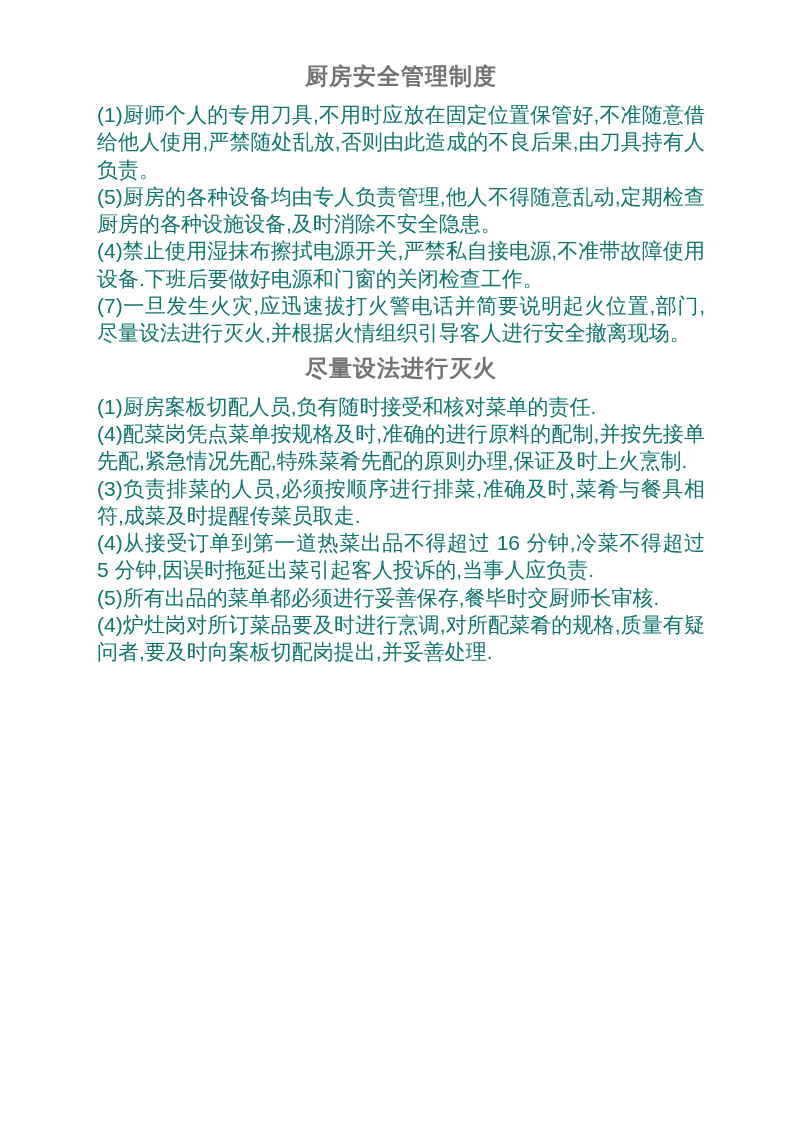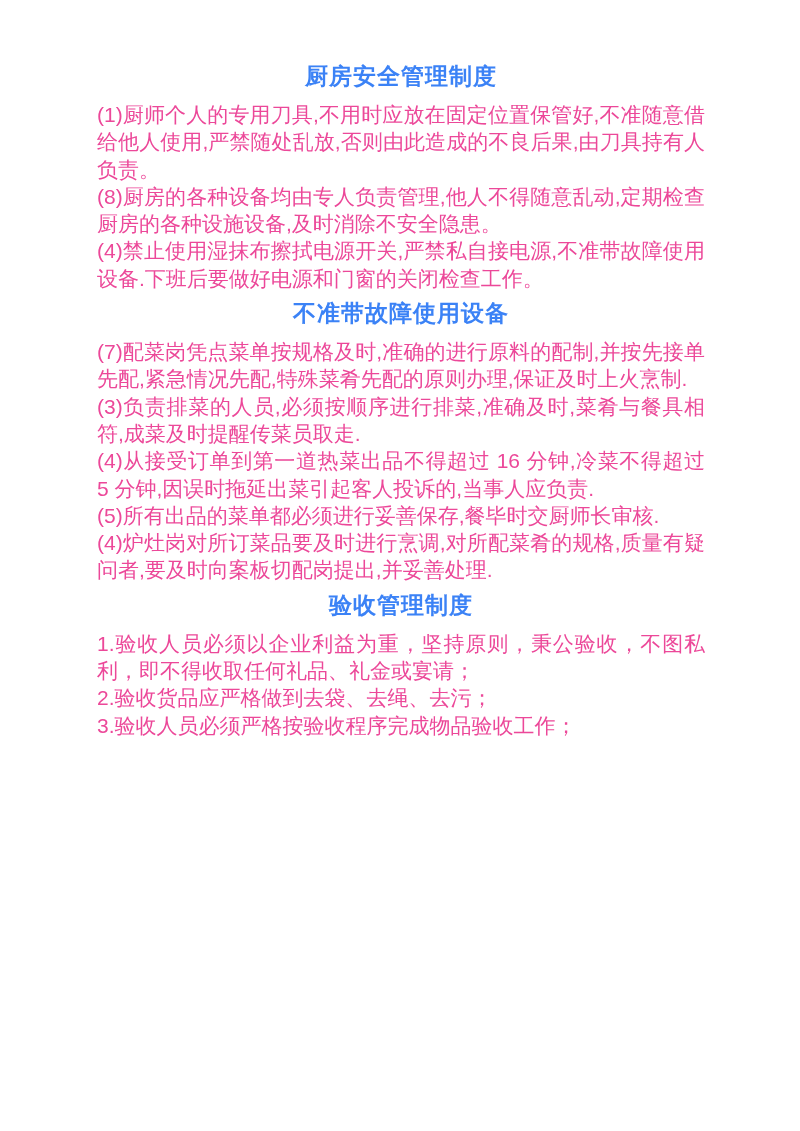--- a/index.html
+++ b/index.html
@@ -17,58 +17,54 @@
     padding: 62px 95px 0 97px;
     font-family: "Liberation Sans", "DejaVu Sans", sans-serif;
     overflow: hidden;
   }
   .section-title {
     margin: 0 0 11px 0;
     font-size: 23px;
     line-height: 28px;
     font-weight: bold;
     text-align: center;
-    color: #3b82f6;
+    color: #737373;
     letter-spacing: 1px;
   }
   .section-title.subsequent {
     margin-top: 7px;
   }
   .para {
     margin: 0;
     font-size: 21px;
     line-height: 27.3px;
-    color: #ec4899;
+    color: #0f766e;
     text-align: justify;
     text-align-last: left;
     text-justify: inter-ideograph;
     word-break: break-all;
   }
 </style>
 </head>
 <body>
 
 <main class="page">
 
   <section>
     <h2 class="section-title">厨房安全管理制度</h2>
     <p class="para">(1)厨师个人的专用刀具,不用时应放在固定位置保管好,不准随意借给他人使用,严禁随处乱放,否则由此造成的不良后果,由刀具持有人负责。</p>
-    <p class="para">(8)厨房的各种设备均由专人负责管理,他人不得随意乱动,定期检查厨房的各种设施设备,及时消除不安全隐患。</p>
+    <p class="para">(5)厨房的各种设备均由专人负责管理,他人不得随意乱动,定期检查厨房的各种设施设备,及时消除不安全隐患。</p>
     <p class="para">(4)禁止使用湿抹布擦拭电源开关,严禁私自接电源,不准带故障使用设备.下班后要做好电源和门窗的关闭检查工作。</p>
+    <p class="para">(7)一旦发生火灾,应迅速拔打火警电话并简要说明起火位置,部门,尽量设法进行灭火,并根据火情组织引导客人进行安全撤离现场。</p>
   </section>
 
   <section>
-    <h2 class="section-title subsequent">不准带故障使用设备</h2>
-    <p class="para">(7)配菜岗凭点菜单按规格及时,准确的进行原料的配制,并按先接单先配,紧急情况先配,特殊菜肴先配的原则办理,保证及时上火烹制.</p>
+    <h2 class="section-title subsequent">尽量设法进行灭火</h2>
+    <p class="para">(1)厨房案板切配人员,负有随时接受和核对菜单的责任.</p>
+    <p class="para">(4)配菜岗凭点菜单按规格及时,准确的进行原料的配制,并按先接单先配,紧急情况先配,特殊菜肴先配的原则办理,保证及时上火烹制.</p>
     <p class="para">(3)负责排菜的人员,必须按顺序进行排菜,准确及时,菜肴与餐具相符,成菜及时提醒传菜员取走.</p>
     <p class="para">(4)从接受订单到第一道热菜出品不得超过 16 分钟,冷菜不得超过 5 分钟,因误时拖延出菜引起客人投诉的,当事人应负责.</p>
     <p class="para">(5)所有出品的菜单都必须进行妥善保存,餐毕时交厨师长审核.</p>
     <p class="para">(4)炉灶岗对所订菜品要及时进行烹调,对所配菜肴的规格,质量有疑问者,要及时向案板切配岗提出,并妥善处理.</p>
   </section>
 
-  <section>
-    <h2 class="section-title subsequent">验收管理制度</h2>
-    <p class="para">1.验收人员必须以企业利益为重，坚持原则，秉公验收，不图私利，即不得收取任何礼品、礼金或宴请；</p>
-    <p class="para">2.验收货品应严格做到去袋、去绳、去污；</p>
-    <p class="para">3.验收人员必须严格按验收程序完成物品验收工作；</p>
-  </section>
 
 </main>
 
 </body></html>

